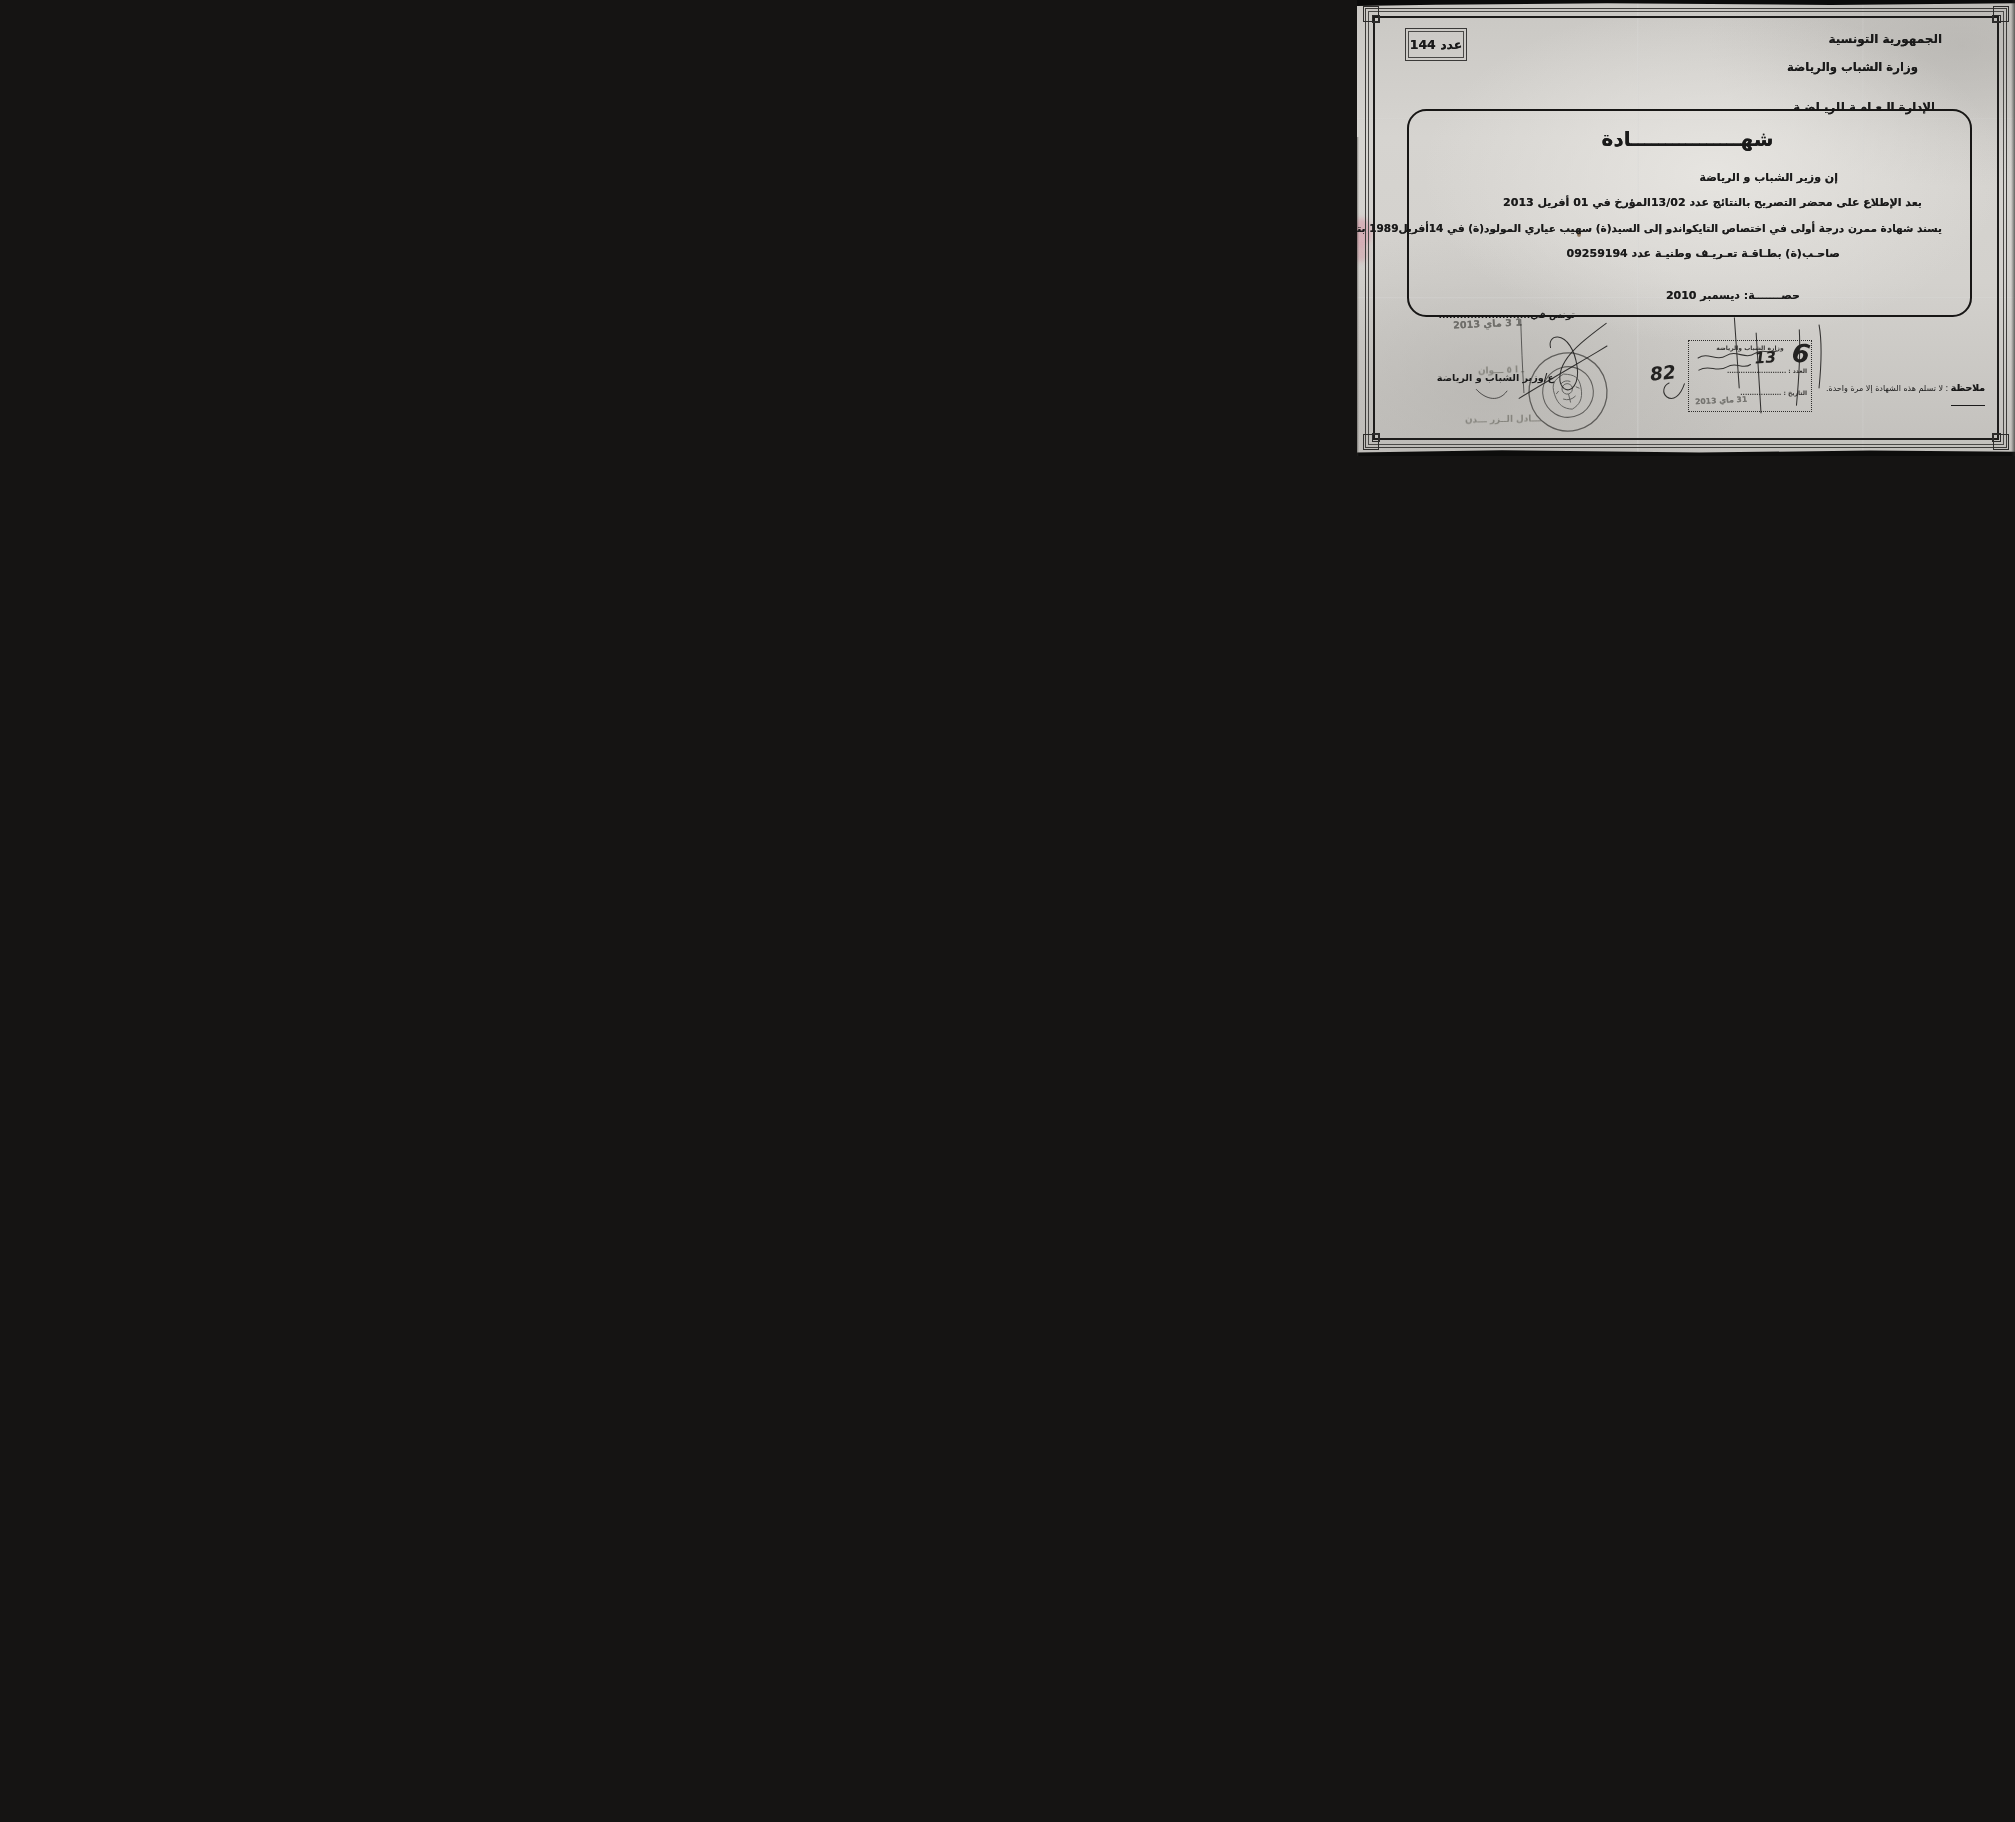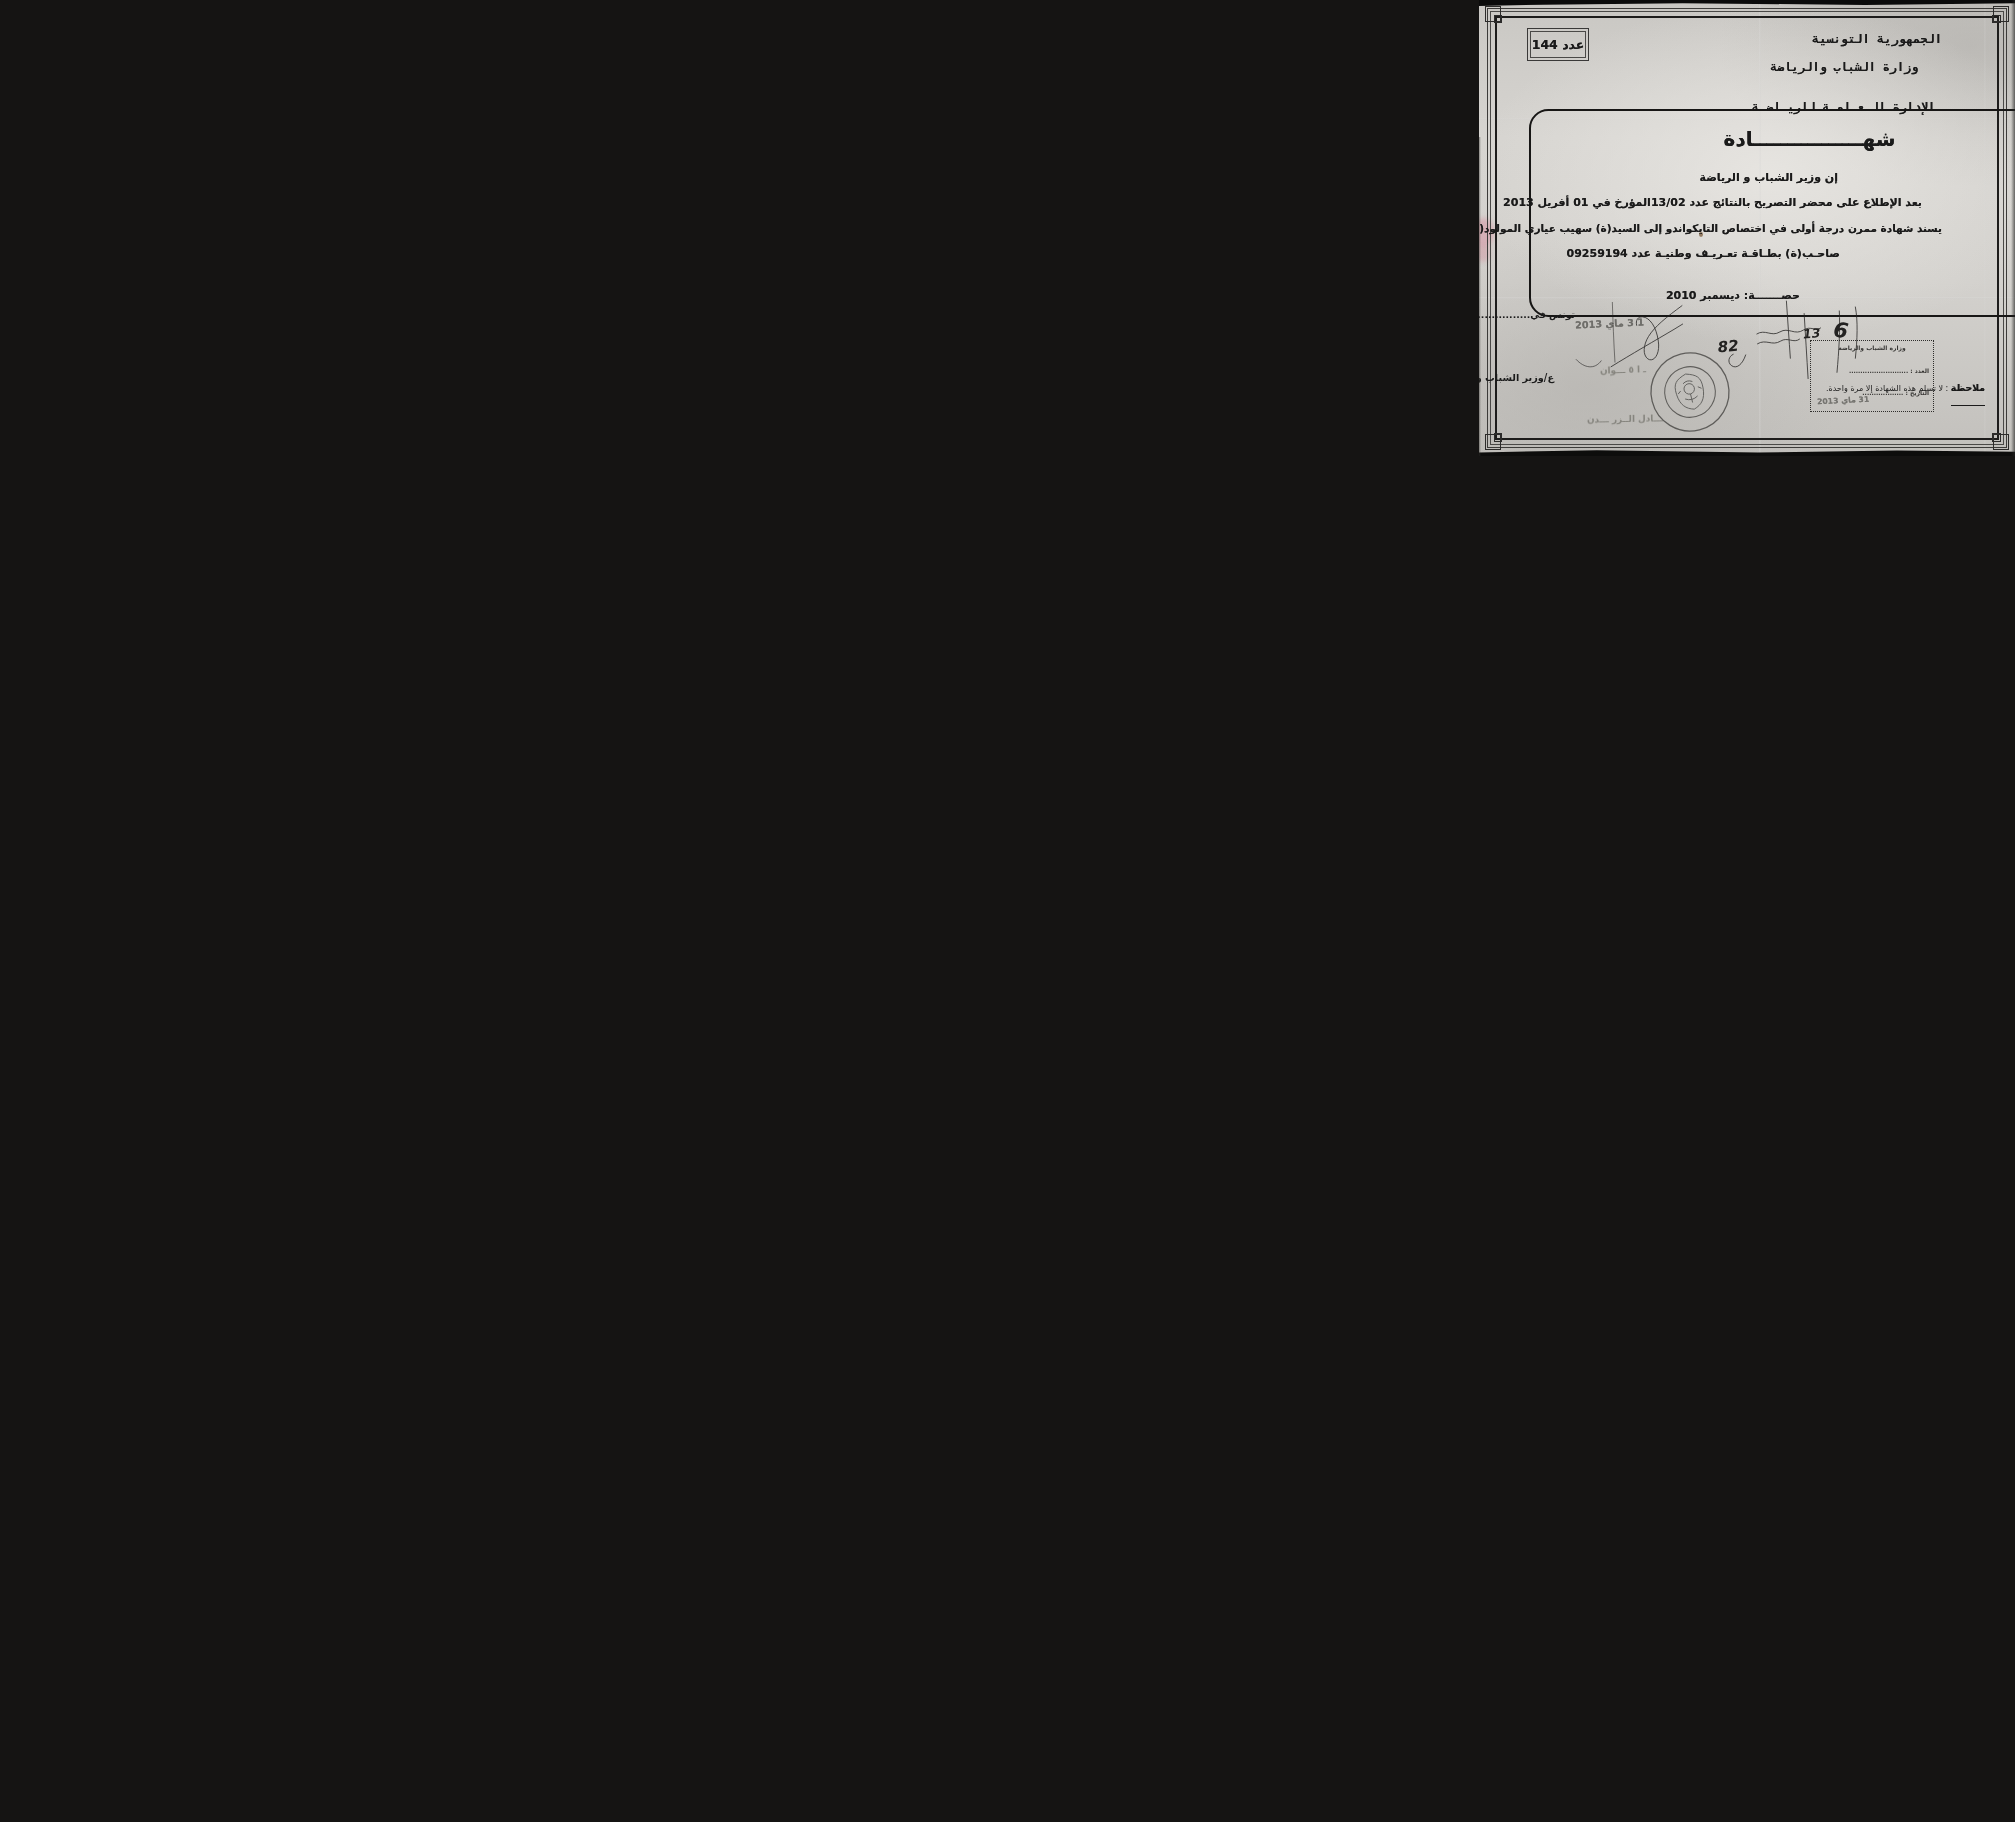--- a/index.html
+++ b/index.html
@@ -1,17 +1,17 @@
 <!DOCTYPE html>
 <html lang="ar" dir="rtl" style="font-size:6.4px"><head>
 <meta charset="utf-8">
 <style>
   html,body{margin:0;padding:0;background:#151413;}
   #canvas{
-    position:relative;width:536px;height:456px;overflow:hidden;
+    position:relative;width:658px;height:456px;overflow:hidden;
     font-family:"DejaVu Sans",sans-serif;direction:rtl;color:#1a1a1a;
     background:
       radial-gradient(ellipse 484px 282px at 54% 38%, rgba(232,230,226,.9) 0%, rgba(0,0,0,0) 60%),
       radial-gradient(ellipse 363px 242px at 20% 85%, rgba(176,174,170,.55) 0%, rgba(0,0,0,0) 70%),
       radial-gradient(ellipse 363px 202px at 92% 10%, rgba(170,168,164,.5) 0%, rgba(0,0,0,0) 70%),
       linear-gradient(180deg,#c9c7c3 0%,#d6d4d0 30%,#d3d1cd 62%,#c2c0bc 100%);
   }
   .abs{position:absolute;}
   
   .edge-top{left:0;right:0;top:0;height:8px;background:#0b0b0b;
@@ -34,21 +34,21 @@
   .frame-thick{inset:15.7px;border:2.8px solid #1d1c1b;}
   .knot{width:13.7px;height:13.7px;border:1.2px solid #2c2b2a;background:transparent;}
   .knot2{width:6.4px;height:6.4px;border:0.8px solid #2c2b2a;}
   
   .numbox{left:48px;top:28px;width:60px;height:31px;border:0.8px solid #3a3938;}
   .numbox-inner{position:absolute;inset:1.6px;border:0.6px solid #4a4947;
     display:flex;align-items:center;justify-content:center;}
   .numbox-text{font-size:12.5px;font-weight:bold;letter-spacing:0.4px;
     text-shadow:0 0 0.3px rgba(10,10,10,.8);}
   
-  .hline{font-weight:bold;white-space:nowrap;text-shadow:0 0 0.3px rgba(10,10,10,.75);font-family:Liberation Mono, monospace;}
+  .hline{font-weight:bold;white-space:nowrap;text-shadow:0 0 0.3px rgba(10,10,10,.75);}
   .h1{right:73px;top:32px;font-size:12px;}
   .h2{right:97px;top:60px;font-size:11.7px;}
   .h3{right:80px;top:100px;font-size:11.7px;}
   
   .roundbox{left:50px;top:109px;width:561px;height:204px;
     border:2px solid #171615;border-radius:19.3px;}
   .cert-title{left:50px;top:127px;width:561px;text-align:center;
     font-size:20px;font-weight:bold;text-shadow:0 0 0.4px rgba(0,0,0,.8);}
   .bline{font-weight:bold;white-space:nowrap;font-size:11px;
     text-shadow:0 0 0.3px rgba(15,15,15,.7);}

